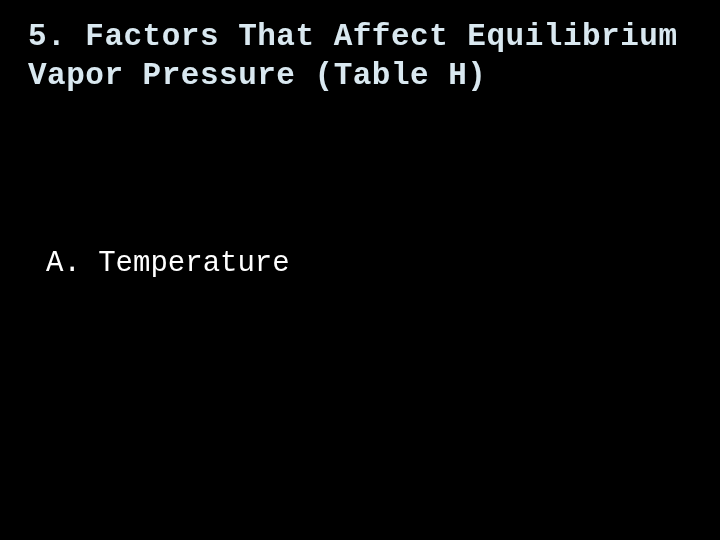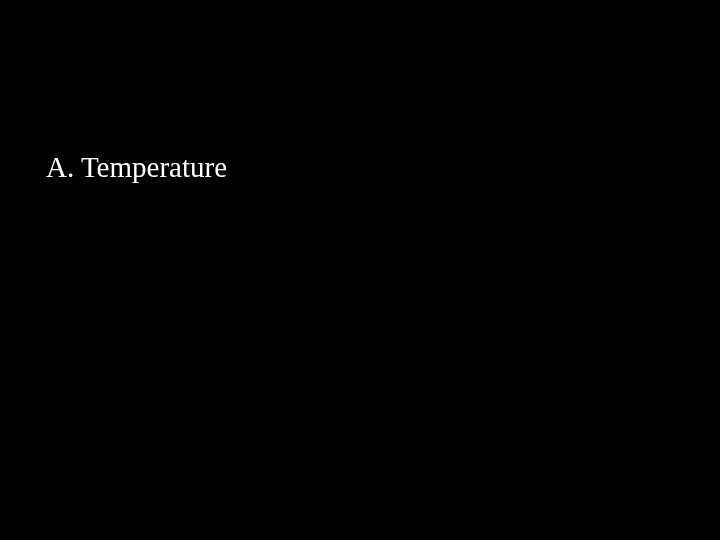--- a/index.html
+++ b/index.html
@@ -22,32 +22,36 @@
     .heading {
       font-family: 'Courier New', Courier, monospace;
       font-weight: bold;
       font-size: 31px;
       color: #d9e8f0;
       padding: 18px 28px 0 28px;
       line-height: 1.25;
       letter-spacing: 0.5px;
     }
     .body-content {
-      font-family: Liberation Serif, serif;
+      font-family: Liberation Mono, monospace;
       font-size: 29px;
       color: #fff;
       padding-left: 46px;
       padding-top: 148px;
       line-height: 1.35;
       font-weight: 400;
     }
     .body-line {
       display: block;
     }
   </style>
 </head>
 <body>
 
 <div class="slide">
+  <div class="heading">
+    <span class="heading-line">5. Factors That Affect Equilibrium</span><br>
+    <span class="heading-line">Vapor Pressure (Table H)</span>
+  </div>
   <div class="body-content">
     <span class="body-line">A. Temperature</span>
   </div>
 </div>
 
 </body></html>

